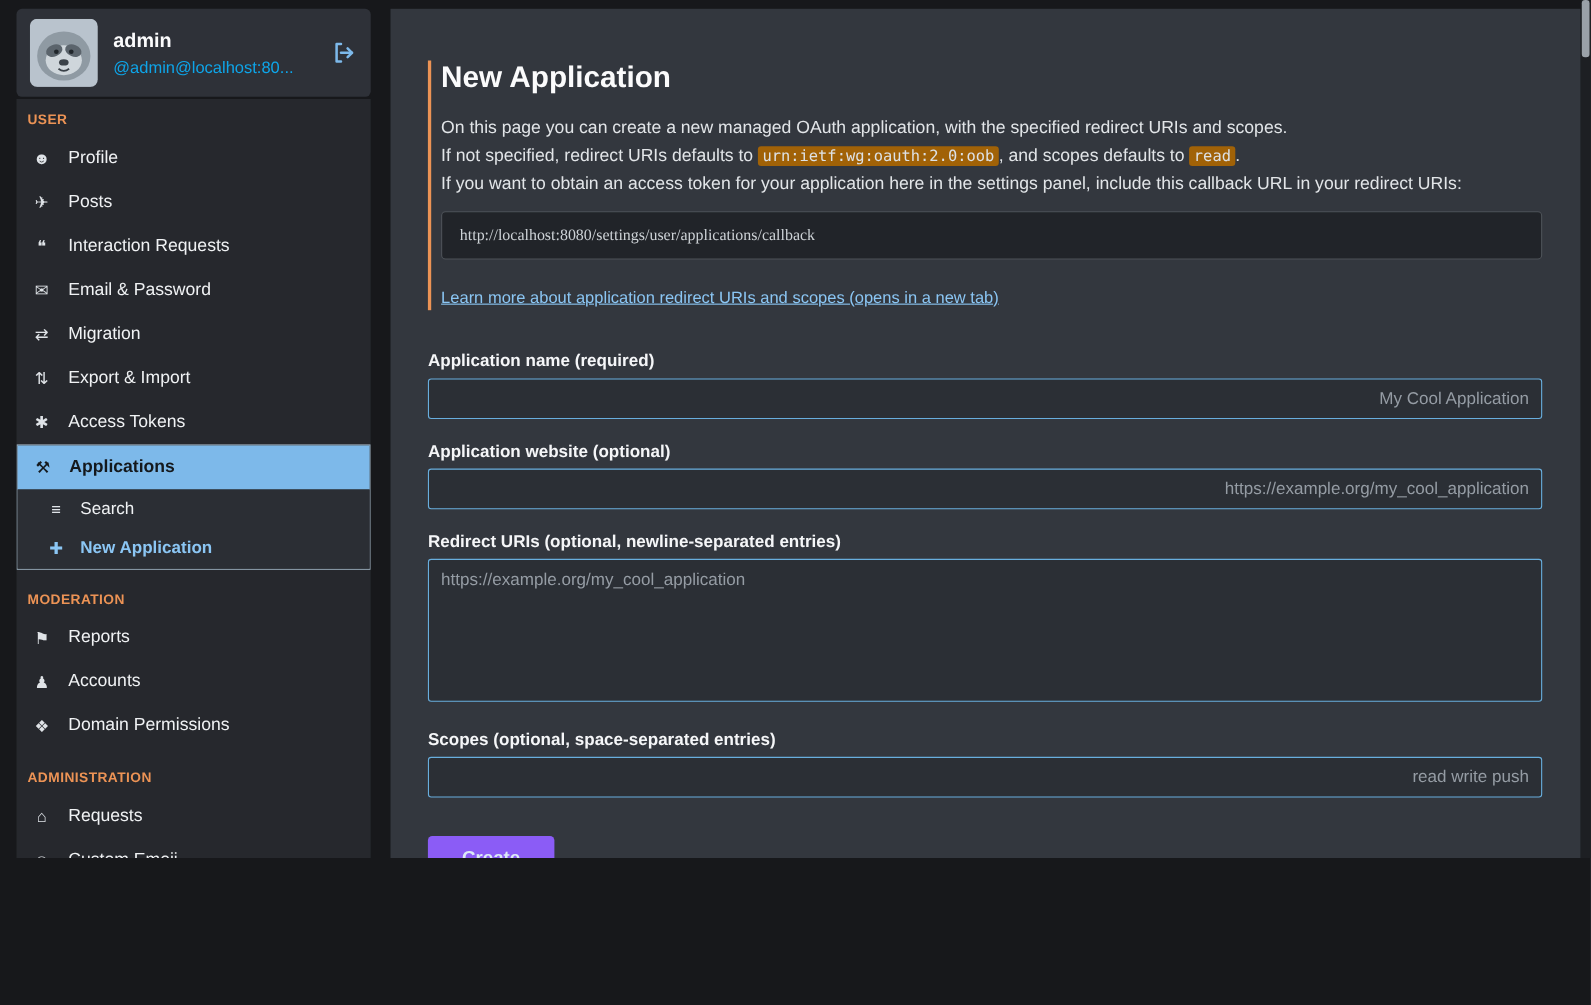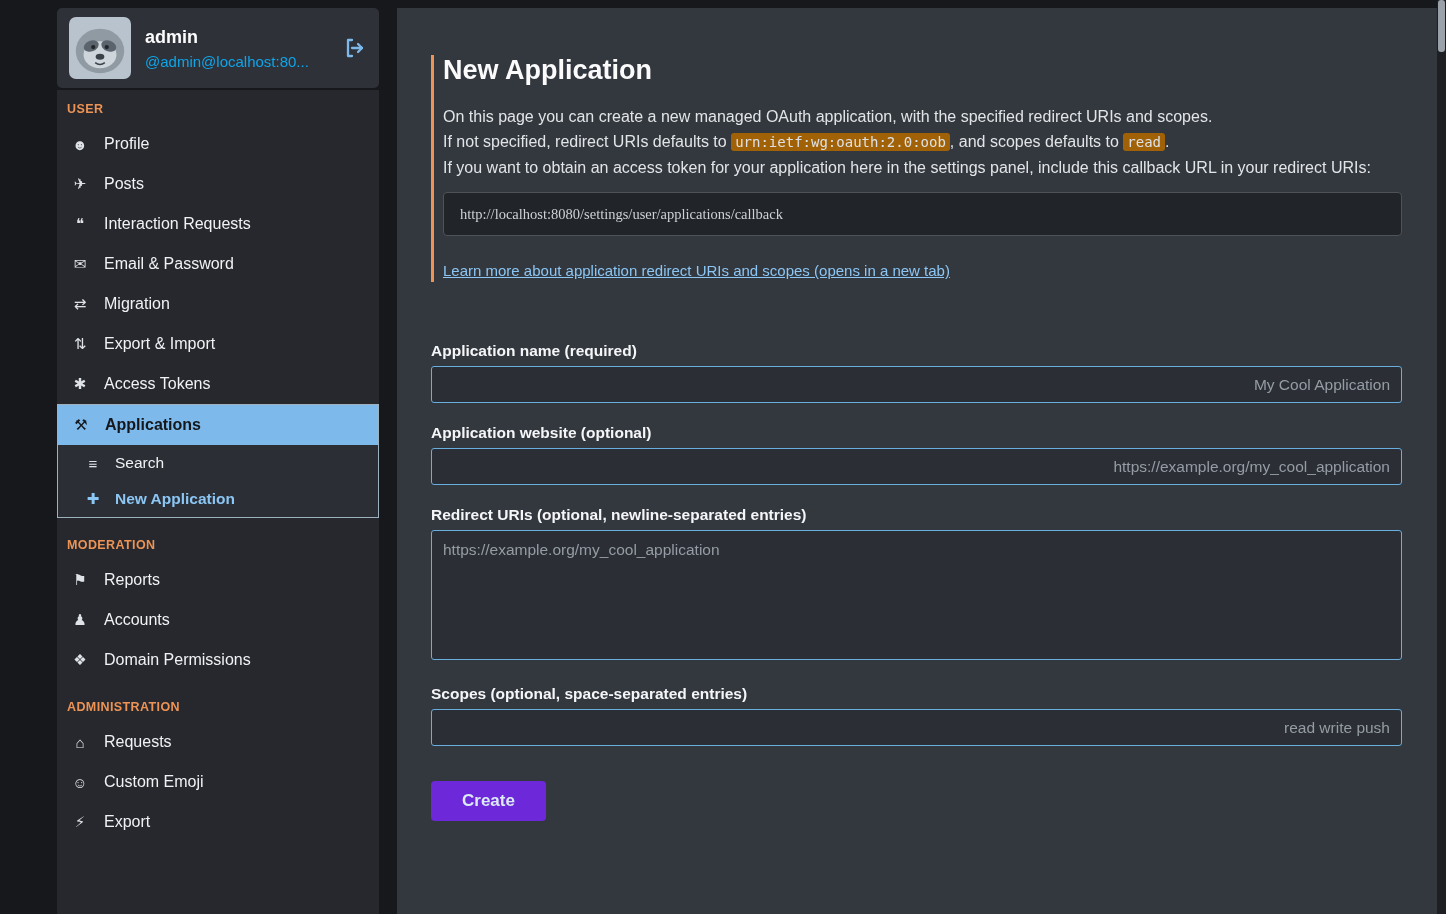--- a/index.html
+++ b/index.html
@@ -19,21 +19,21 @@
     --muted:#959ca4;
   }
   *{box-sizing:border-box;}
   html,body{margin:0;padding:0;}
   body{
     width:1446px;height:914px;overflow:hidden;
     background:var(--page-bg);
     color:var(--text);
     font-family:"Liberation Sans","DejaVu Sans",sans-serif;
   }
-  .app{display:flex;width:1446px;height:914px;position:relative;padding-left:42px;}
+  .app{display:flex;width:1446px;height:780px;position:relative;}
 
   
   .sidebar{
     width:355px;min-width:355px;height:100%;
     padding:8px 18px 0 15px;
     display:flex;flex-direction:column;
   }
   .user-card{
     background:var(--card-bg);
     border-radius:5px;
@@ -114,42 +114,42 @@
   }
   .code-block code{
     font-family:Liberation Serif, serif;
     font-size:14.5px;color:#cdd2d6;
   }
   .learn-more{
     display:inline-block;margin-top:26px;
     color:var(--link-blue);font-size:15px;text-decoration:underline;cursor:pointer;
   }
 
-  .app-form{margin-top:60px;max-width:1014px;}
+  .app-form{margin-top:38px;max-width:1014px;}
   .field{margin-bottom:21px;}
   .field-label{
     display:block;font-size:15.5px;font-weight:700;color:#f5f6f8;margin-bottom:6px;
   }
   .text-input,.text-area{
     width:100%;
     background:var(--input-bg);
     border:1px solid var(--input-border);
     border-radius:3px;
     color:#d8dcdf;
     font-size:15.5px;
     font-family:"Liberation Sans","DejaVu Sans",sans-serif;
     padding:8px 11px;
     outline:none;
   }
   .text-input{height:37px;text-align:right;}
   .text-area{height:130px;resize:none;line-height:22px;}
   .text-input::placeholder,.text-area::placeholder{color:var(--muted);opacity:1;}
   .submit-btn{
     margin-top:14px;
-    background:#6d28d9;
+    background:#8b5cf6;
     color:#dceaf7;
     border:none;border-radius:4px;
     font-family:"Liberation Sans","DejaVu Sans",sans-serif;
     font-size:17px;font-weight:700;
     padding:10px 31px;
     cursor:pointer;
   }
 
   
   .scrollbar{

